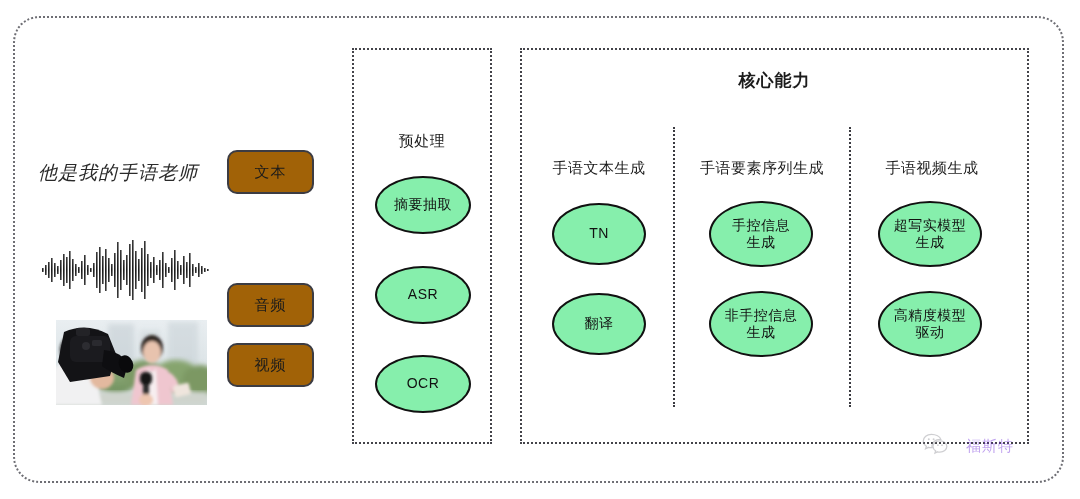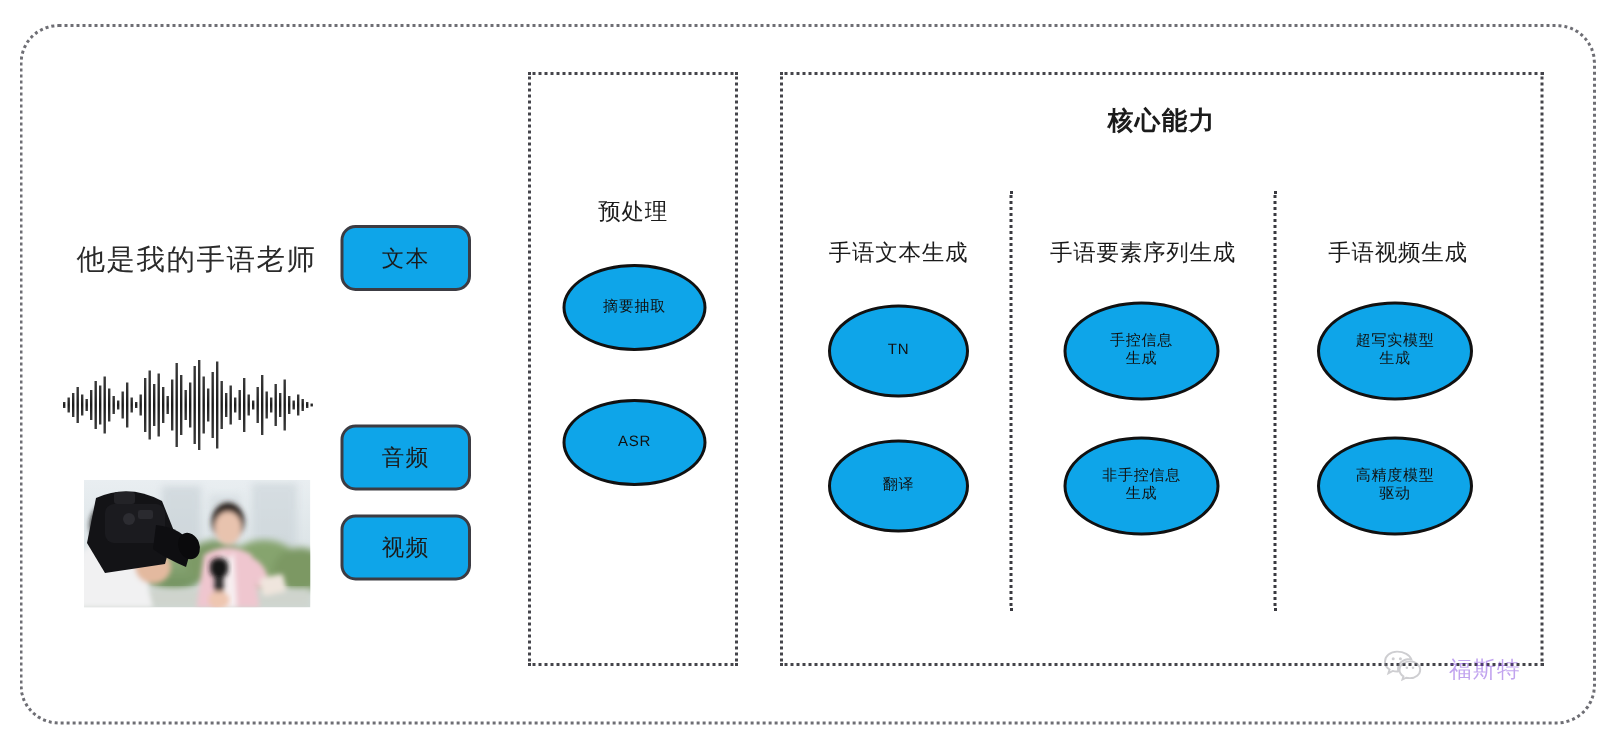--- a/index.html
+++ b/index.html
@@ -81,38 +81,38 @@
     width: 87px;
     height: 44px;
     border: 2px solid #3c3c43;
     border-radius: 10px;
     box-sizing: border-box;
     display: flex;
     align-items: center;
     justify-content: center;
     font-size: 15px;
     color: #1b1b1b;
-    background: #0ea5e9;
+    background: #a16207;
     letter-spacing: 1px;
   }
 
   
   .ellipse {
     position: absolute;
     border: 2.5px solid #111111;
     border-radius: 50%;
     box-sizing: border-box;
     display: flex;
     align-items: center;
     justify-content: center;
     text-align: center;
-    font-size: 10px;
+    font-size: 14px;
     line-height: 1.22;
     color: #111111;
-    background: #0ea5e9;
+    background: #86efac;
     letter-spacing: 0.5px;
   }
   .ellipse.small { width: 96px; height: 58px; }
   .ellipse.core  { width: 94px; height: 62px; text-align: center; }
   .ellipse.wide  { width: 104px; height: 66px; }
 
   
   .v-divider {
     position: absolute;
     width: 0;
@@ -152,21 +152,21 @@
   }
 </style>
 </head>
 <body>
 
 <div id="canvas">
 
   <div id="outer-frame"></div>
 
 
-  <div class="plain-text" style="left:51px; top:160px;">他是我的手语老师</div>
+  <div class="plain-text" style="left:38px; top:160px;font-style:italic;">他是我的手语老师</div>
 
   <div id="waveform">
     <svg width="172" height="64" viewBox="0 0 172 64" aria-hidden="true">
       <defs>
         <linearGradient id="wgrad" x1="0" y1="0" x2="0" y2="1">
           <stop offset="0%" stop-color="#3a3a3a"></stop>
           <stop offset="50%" stop-color="#1a1a1a"></stop>
           <stop offset="100%" stop-color="#3a3a3a"></stop>
         </linearGradient>
       </defs>
@@ -305,20 +305,21 @@
   <div class="chip" style="left:227px; top:247px;margin-top:36px;">音频</div>
   <div class="chip" style="left:227px; top:343px;">视频</div>
 
   <div class="section-box" style="left:352px; top:48px; width:140px; height:396px;"></div>
 
 
   <div class="col-label" style="left:352px; top:132px; width:140px;">预处理</div>
 
   <div class="ellipse small" style="left:375px; top:176px;">摘要抽取</div>
   <div class="ellipse small" style="left:375px; top:266px;">ASR</div>
+  <div class="ellipse small" style="left:375px; top:355px;">OCR</div>
 
   <div class="section-box" style="left:520px; top:48px; width:509px; height:396px;"></div>
 
   <div class="section-title" style="left:520px; top:69px; width:509px;">核心能力</div>
 
   <div class="v-divider" style="left:673px; top:127px; height:280px;"></div>
   <div class="v-divider" style="left:849px; top:127px; height:280px;"></div>
 
   <div class="col-label" style="left:525px; top:159px; width:148px;">手语文本生成</div>
   <div class="ellipse core" style="left:552px; top:203px;">TN</div>

